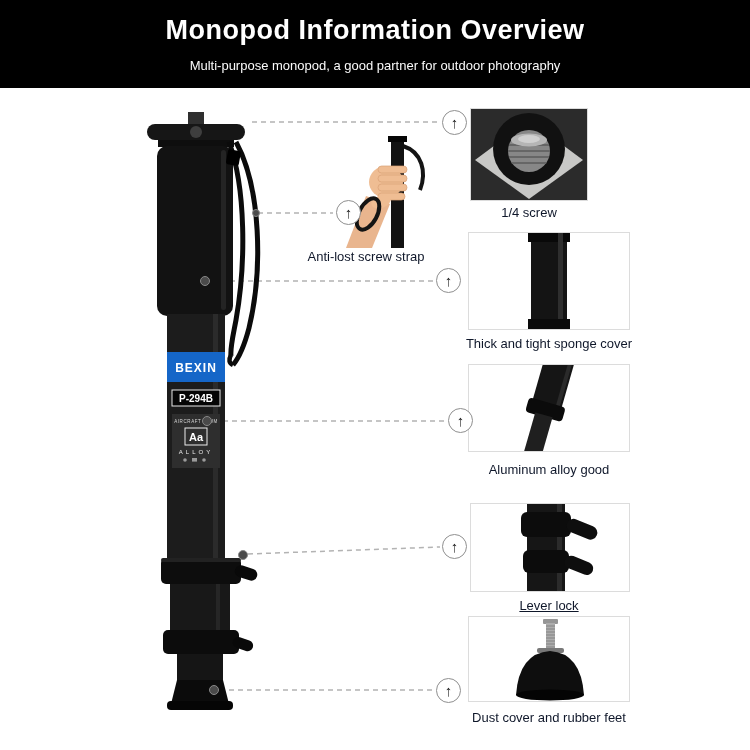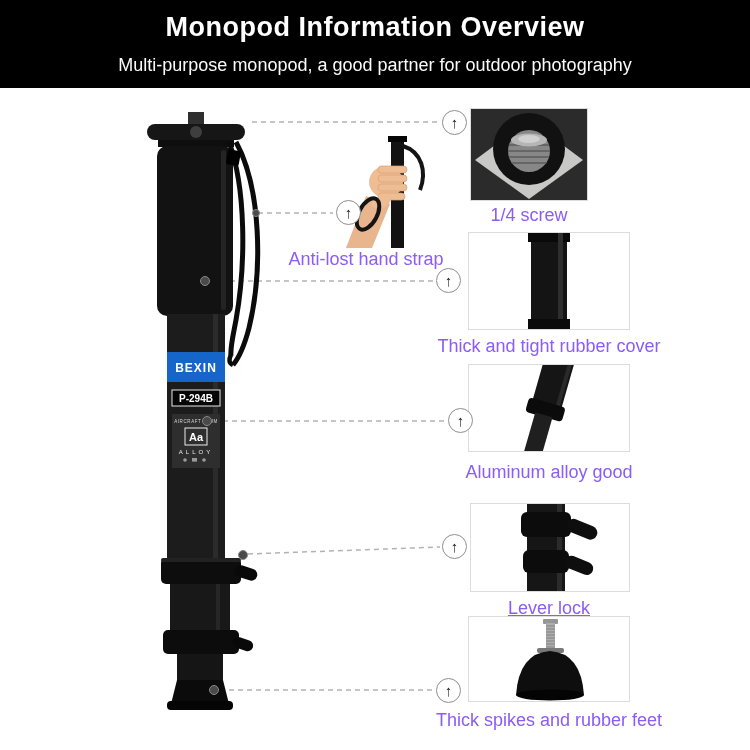--- a/index.html
+++ b/index.html
@@ -2,33 +2,33 @@
 <html><head>
 <meta charset="utf-8">
 <style>
   html,body{margin:0;padding:0;}
   body{font-family:"Liberation Sans",sans-serif;background:#fff;}
   .page{position:relative;width:750px;height:750px;background:#ffffff;overflow:hidden;}
 
   .banner{position:absolute;top:0;left:0;width:750px;height:88px;background:#000;
     color:#fff;display:flex;flex-direction:column;align-items:center;justify-content:center;gap:12px;}
   .banner-title{font-size:27px;font-weight:bold;letter-spacing:.5px;}
-  .banner-sub{font-size:18px;color:#fafafa;font-weight:normal;}
+  .banner-sub{font-size:13px;color:#fafafa;font-weight:normal;}
 
   .main-svg{position:absolute;top:88px;left:0;}
 
   .callout{position:absolute;width:25px;height:25px;border:1.5px solid #8f8f8f;border-radius:50%;
     background:#fff;display:flex;align-items:center;justify-content:center;
     font-size:15px;font-weight:bold;color:#1f1f1f;box-sizing:border-box;z-index:3;}
 
   .thumb{position:absolute;box-sizing:border-box;z-index:2;overflow:hidden;}
   .thumb.bordered{border:1px solid #dcdcdc;}
   .thumb svg{display:block;}
 
-  .feature-label{position:absolute;transform:translateX(-50%);font-size:18px;color:#8b5cf6;
+  .feature-label{position:absolute;transform:translateX(-50%);font-size:13px;color:#0f172a;
     white-space:nowrap;z-index:3;}
 </style>
 </head>
 <body>
 
 <div class="page">
 
   <div class="banner">
     <div class="banner-title">Monopod Information Overview</div>
     <div class="banner-sub">Multi-purpose monopod, a good partner for outdoor photography</div>
@@ -210,19 +210,19 @@
         <line x1="77" y1="27" x2="86" y2="27"></line>
         <line x1="77" y1="30" x2="86" y2="30"></line>
       </g>
       <rect x="68" y="31" width="27" height="5" rx="2" fill="#787878"></rect>
       <path d="M 47 78 Q 50 36 81 34 Q 112 36 115 78 Z" fill="#0e0e0e"></path>
       <ellipse cx="81" cy="78" rx="34" ry="5.5" fill="#040404"></ellipse>
     </svg>
   </div>
 
   <div class="feature-label" style="left:529px;top:205px;">1/4 screw</div>
-  <div class="feature-label" style="left:366px;top:249px;">Anti-lost hand strap</div>
-  <div class="feature-label" style="left:549px;top:336px;">Thick and tight rubber cover</div>
+  <div class="feature-label" style="left:366px;top:249px;">Anti-lost screw strap</div>
+  <div class="feature-label" style="left:549px;top:336px;">Thick and tight sponge cover</div>
   <div class="feature-label" style="left:549px;top:462px;">Aluminum alloy good</div>
   <div class="feature-label" style="left:549px;top:598px;text-decoration:underline;">Lever lock</div>
-  <div class="feature-label" style="left:549px;top:710px;">Thick spikes and rubber feet</div>
+  <div class="feature-label" style="left:549px;top:710px;">Dust cover and rubber feet</div>
 
 </div>
 
 </body></html>

